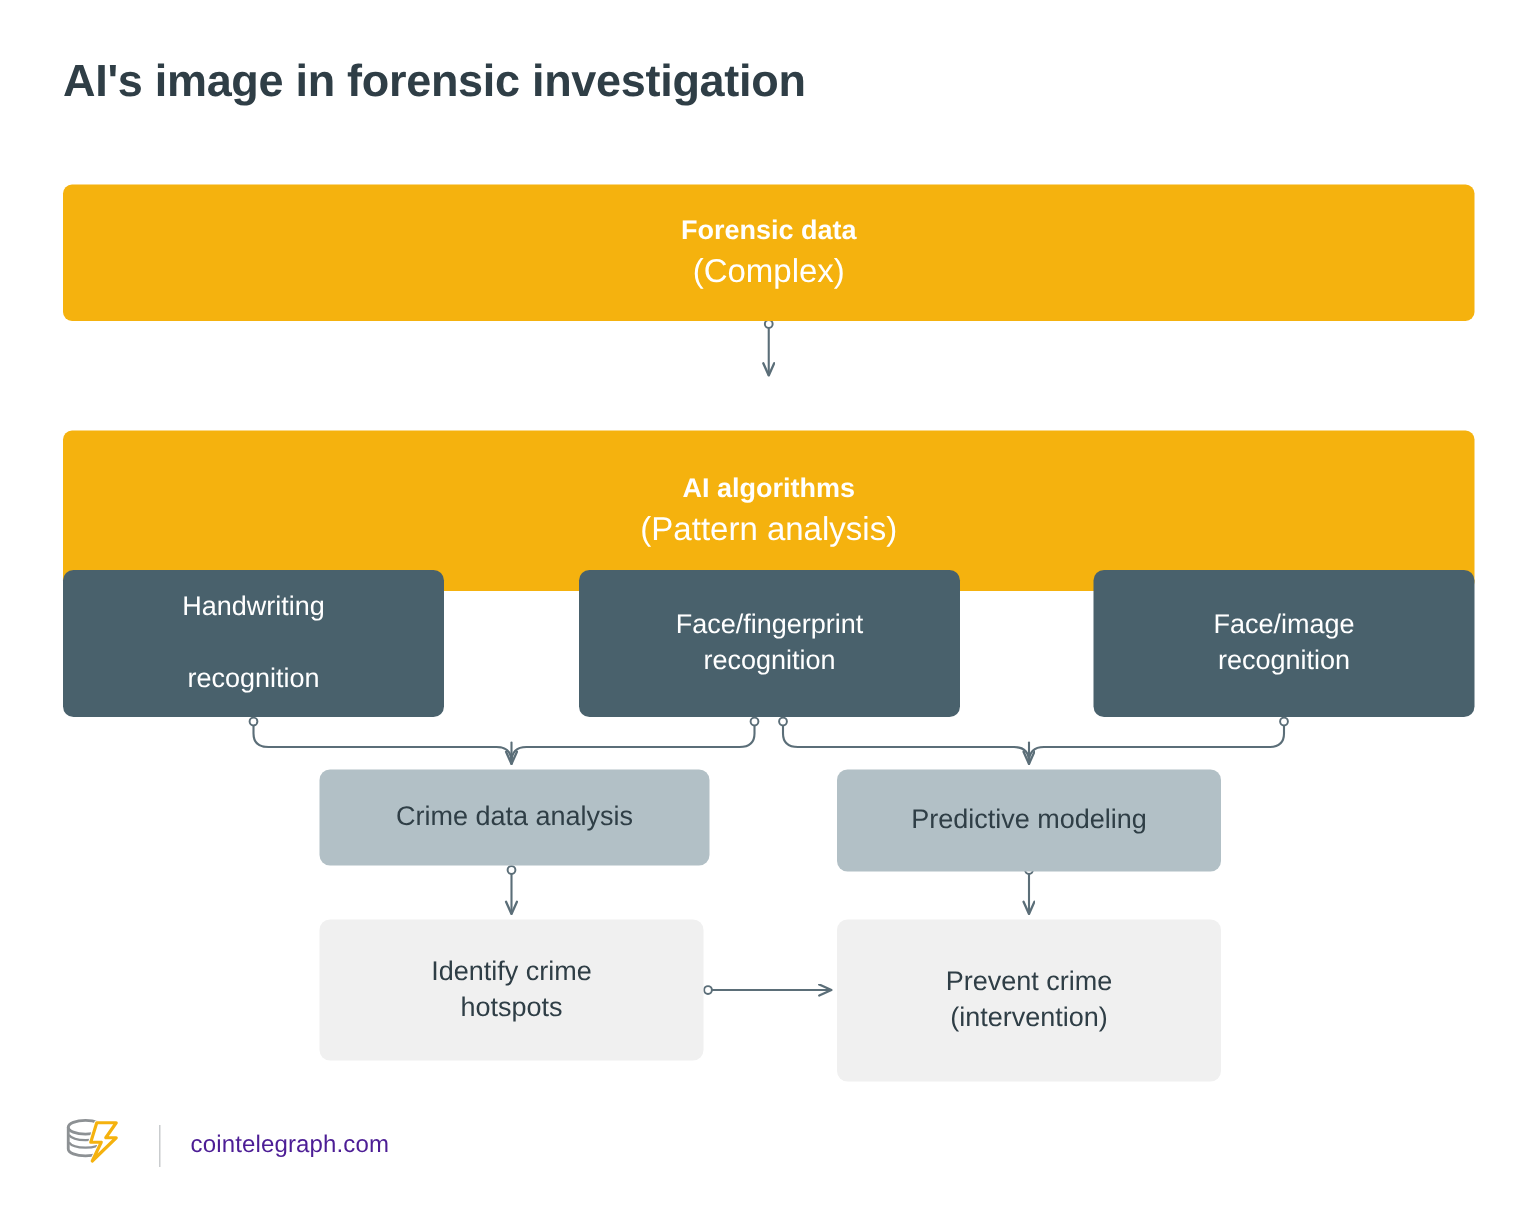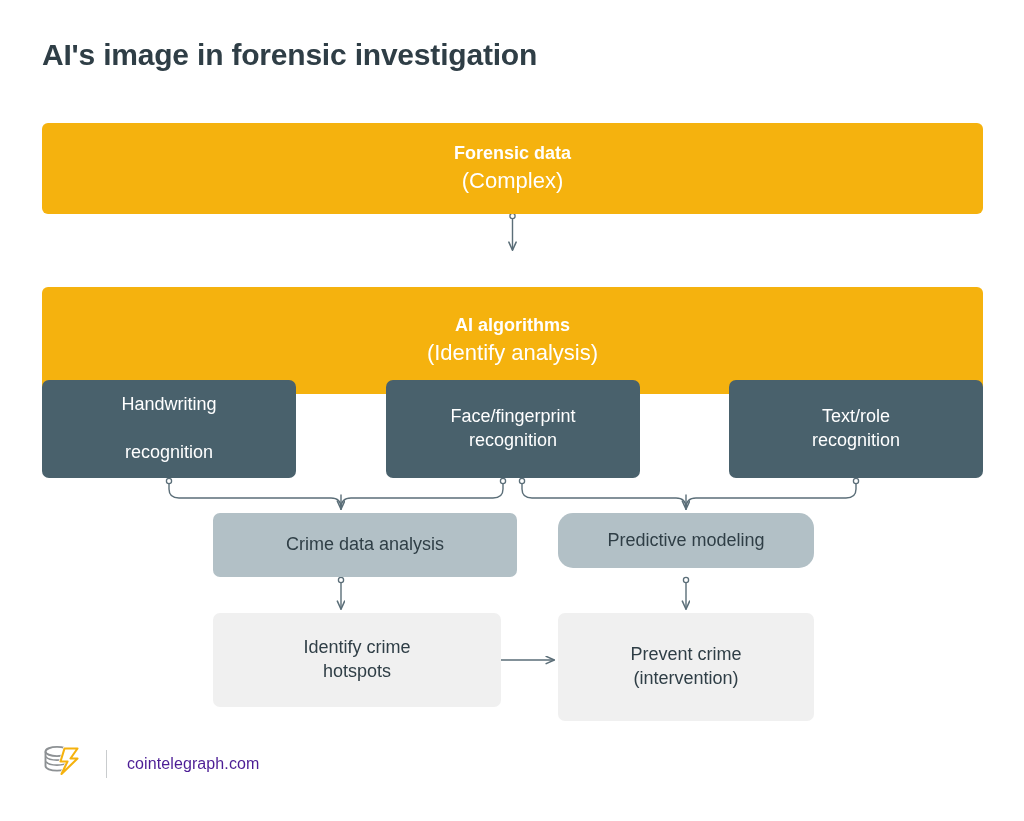--- a/index.html
+++ b/index.html
@@ -65,23 +65,23 @@
     border-radius: 7px;
     color: #2f3e46;
     font-size: 18px;
   }
   
   #node-forensic-data { left: 42px;  top: 123px; width: 941px; height: 91px; }
   #node-ai-algorithms { left: 42px;  top: 254px; width: 941px; height: 107px; margin-top: 33px; }
   #node-handwriting   { left: 42px;  top: 380px; width: 254px; height: 98px; gap: 24px; }
   #node-face          { left: 386px; top: 380px; width: 254px; height: 98px; }
   #node-textimage     { left: 729px; top: 380px; width: 254px; height: 98px; }
-  #node-crime-data    { left: 213px; top: 513px; width: 304px; height: 64px; }
-  #node-predictive    { left: 558px; top: 513px; width: 256px; height: 55px; border-radius: 15px; }
-  #node-hotspots      { left: 213px; top: 613px; width: 288px; height: 94px; }
+  #node-crime-data    { left: 213px; top: 513px; width: 260px; height: 64px; }
+  #node-predictive    { left: 558px; top: 513px; width: 256px; height: 68px; }
+  #node-hotspots      { left: 213px; top: 613px; width: 256px; height: 94px; }
   #node-prevent       { left: 558px; top: 613px; width: 256px; height: 108px; }
 
   #footer {
     position: absolute;
     left: 42px;
     top: 742px;
     display: flex;
     align-items: center;
     height: 44px;
   }
@@ -176,35 +176,35 @@
 
 <div id="title">AI's image in forensic investigation</div>
 
 <div class="node node-yellow" id="node-forensic-data">
   <span class="l1">Forensic data</span>
   <span class="l2">(Complex)</span>
 </div>
 
 <div class="node node-yellow" id="node-ai-algorithms">
   <span class="l1">AI algorithms</span>
-  <span class="l2">(Identify analysis)</span>
+  <span class="l2">(Pattern analysis)</span>
 </div>
 
 <div class="node node-dark" id="node-handwriting">
   <span class="l1">Handwriting</span>
   <span class="l2">recognition</span>
 </div>
 
 <div class="node node-dark" id="node-face">
   <span class="l1">Face/fingerprint</span>
   <span class="l2">recognition</span>
 </div>
 
 <div class="node node-dark" id="node-textimage">
-  <span class="l1">Text/role</span>
+  <span class="l1">Face/image</span>
   <span class="l2">recognition</span>
 </div>
 
 <div class="node node-gray" id="node-crime-data">
   <span class="l1">Crime data analysis</span>
 </div>
 
 <div class="node node-gray" id="node-predictive">
   <span class="l1">Predictive modeling</span>
 </div>

